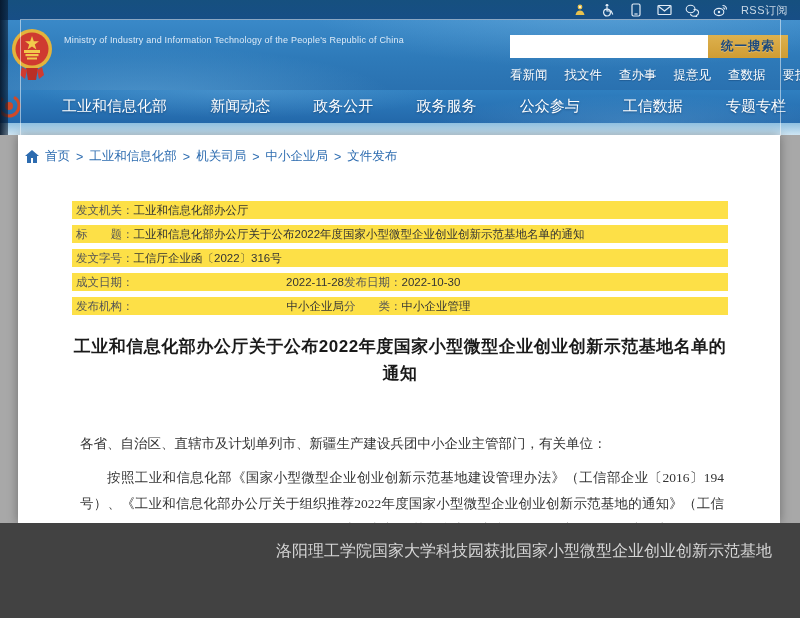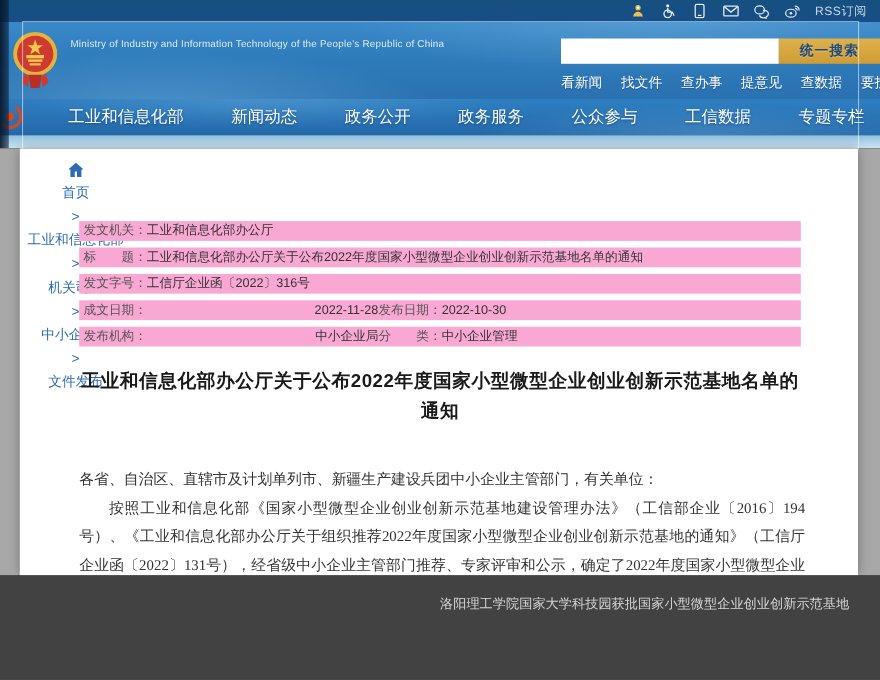--- a/index.html
+++ b/index.html
@@ -37,21 +37,21 @@
   }
   .site-subtitle{font-size:9px;color:#dceaf7;margin-top:4px;letter-spacing:0.2px;white-space:nowrap;}
 
   .search-area{position:absolute;left:510px;top:15px;width:290px;}
   .search-row{display:flex;height:23px;}
   .search-input{
     width:198px;height:23px;border:none;outline:none;background:#ffffff;
     padding:0 6px;box-sizing:border-box;font-size:12px;
   }
   .search-btn{
-    width:92px;height:23px;border:none;cursor:pointer;
+    width:80px;height:23px;border:none;cursor:pointer;
     background:linear-gradient(180deg,#ddb14e,#cf9c33);
     color:#1d4a7d;font-size:12.5px;font-weight:bold;letter-spacing:1px;
     text-shadow:0 1px 0 rgba(255,255,255,0.25);
   }
   .quick-links{display:flex;gap:17px;margin-top:9px;font-family:Liberation Mono, monospace;}
   .quick-links span{
     font-size:12.5px;color:#ffffff;cursor:pointer;white-space:nowrap;
     text-shadow:0 1px 1px rgba(10,40,80,0.4);
   }
 
@@ -79,56 +79,56 @@
   }
 
   
   .mid-band{position:absolute;left:0;top:135px;width:800px;height:388px;background:#a8a8a8;}
   .content-card{
     position:absolute;left:18px;top:0;width:762px;height:388px;background:#ffffff;
     box-shadow:0 0 10px rgba(0,0,0,0.35);overflow:hidden;
   }
   .breadcrumb{
     position:absolute;left:7px;top:13px;display:flex;align-items:center;gap:6px;
-    font-size:12.5px;color:#2d6cb0;flex-direction:column;
+    font-size:12.5px;color:#2d6cb0;
   }
   .breadcrumb .home-icon{width:14px;height:13px;display:inline-flex;}
   .breadcrumb .crumb{cursor:pointer;white-space:nowrap;}
   .breadcrumb .sep{color:#2d6cb0;}
 
   .meta-table{position:absolute;left:54px;top:66px;width:656px;}
   .meta-row{
-    background:#f9a8d4;height:18px;line-height:18px;margin-bottom:6px;
+    background:#fde047;height:18px;line-height:18px;margin-bottom:6px;
     padding-left:4px;font-size:11.5px;color:#333;display:flex;white-space:nowrap;
   }
   .meta-row .cell1{width:268px;display:flex;justify-content:space-between;}
   .meta-row .cellw{display:flex;}
   .meta-label{color:#555;}
   .meta-value{color:#333;}
 
   .doc-title{
     position:absolute;left:54px;top:198px;width:656px;
     font-size:17px;font-weight:bold;color:#1a1a1a;line-height:27px;
     text-align:center;letter-spacing:0.5px;
   }
   .doc-body{
     position:absolute;left:54px;top:288px;width:660px;
     font-family:"Liberation Serif","DejaVu Serif",serif;
     font-size:13.5px;color:#333;line-height:26px;text-align:justify;
   }
-  .doc-body p{margin:0;}
+  .doc-body p{margin:8px;}
   .doc-body p.indent{text-indent:2em;}
 
   
   .bottom-dark{
     position:absolute;left:0;top:523px;width:800px;height:95px;
     background:#424242;z-index:10;
   }
   .bottom-dark .caption{
-    position:absolute;right:28px;top:18px;font-size:12px;color:#d6d6d6;white-space:nowrap;
+    position:absolute;right:28px;top:18px;font-size:16px;color:#d6d6d6;white-space:nowrap;
   }
 
   
   .frame-line{
     position:absolute;left:20px;top:19px;width:759px;height:116px;
     border:1px solid rgba(255,255,255,0.5);border-bottom:none;
     z-index:40;pointer-events:none;
   }
 </style>
 </head>

